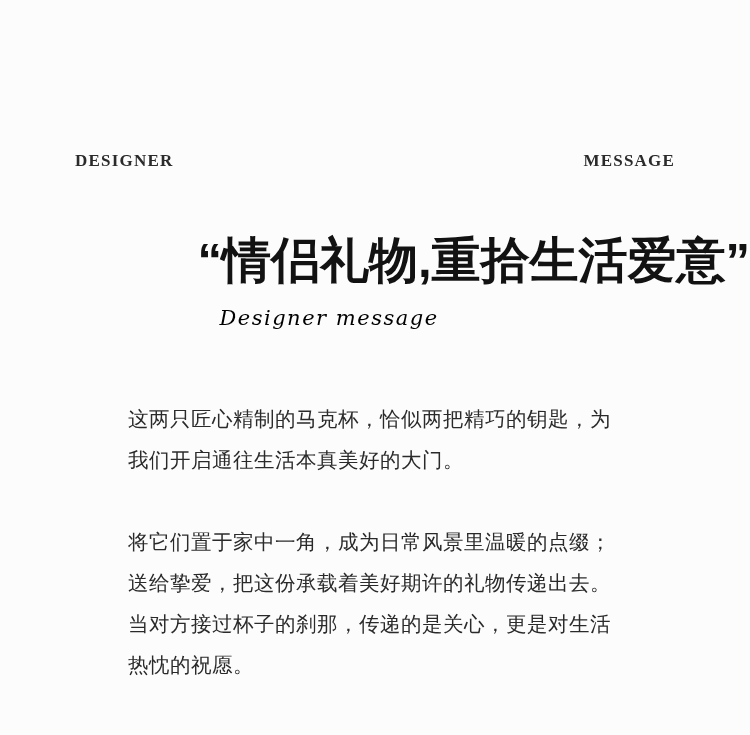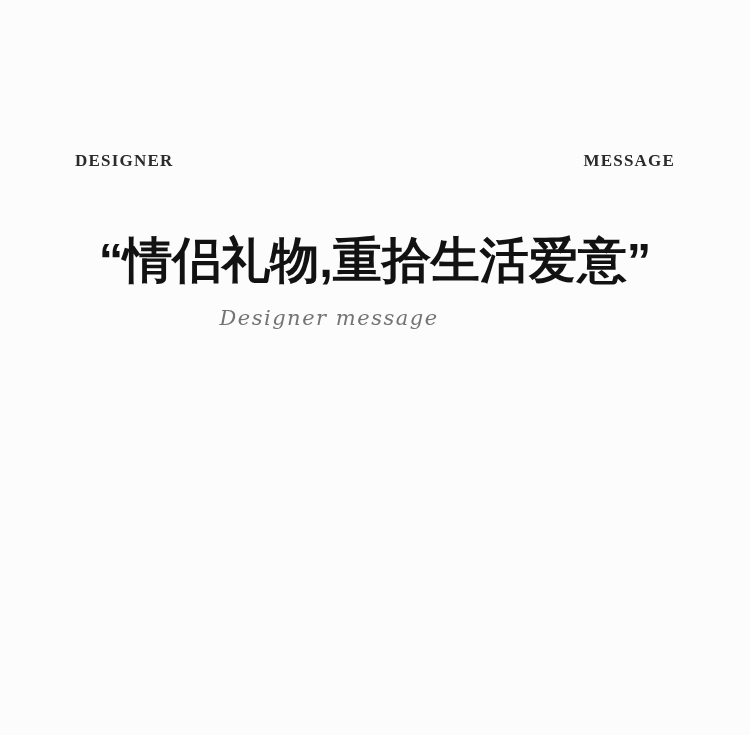--- a/index.html
+++ b/index.html
@@ -42,41 +42,41 @@
     color: #2b2b2b;
     margin-top: 39px;
   }
 
   
   .headline {
     position: absolute;
     top: 228px;
     left: 0;
     width: 750px;
-    text-align: center;
+    text-align: right;
     font-family: "Liberation Sans", sans-serif;
     font-weight: bold;
     font-size: 49px;
     letter-spacing: 0px;
     color: #121212;
     white-space: nowrap;
   }
 
   
   .subtitle {
     position: absolute;
     top: 306px;
     left: 0;
     width: 658px;
     text-align: center;
     font-family: "DejaVu Serif", serif;
     font-style: italic;
     font-size: 21px;
     letter-spacing: 1.5px;
-    color: #737373;
+    color: #000000;
   }
 
   
   .body-copy {
     position: absolute;
     top: 398px;
     left: 128px;
     width: 500px;
   }
   .para {
@@ -99,14 +99,18 @@
 
   <div class="header-row">
     <span class="header-word">DESIGNER</span>
     <span class="header-word">MESSAGE</span>
   </div>
 
   <div class="headline">“情侣礼物,重拾生活爱意”</div>
 
   <div class="subtitle">Designer message</div>
 
+  <div class="body-copy">
+    <p class="para">这两只匠心精制的马克杯，恰似两把精巧的钥匙，为我们开启通往生活本真美好的大门。</p>
+    <p class="para">将它们置于家中一角，成为日常风景里温暖的点缀；送给挚爱，把这份承载着美好期许的礼物传递出去。当对方接过杯子的刹那，传递的是关心，更是对生活热忱的祝愿。</p>
+  </div>
 
 </div>
 
 </body></html>

